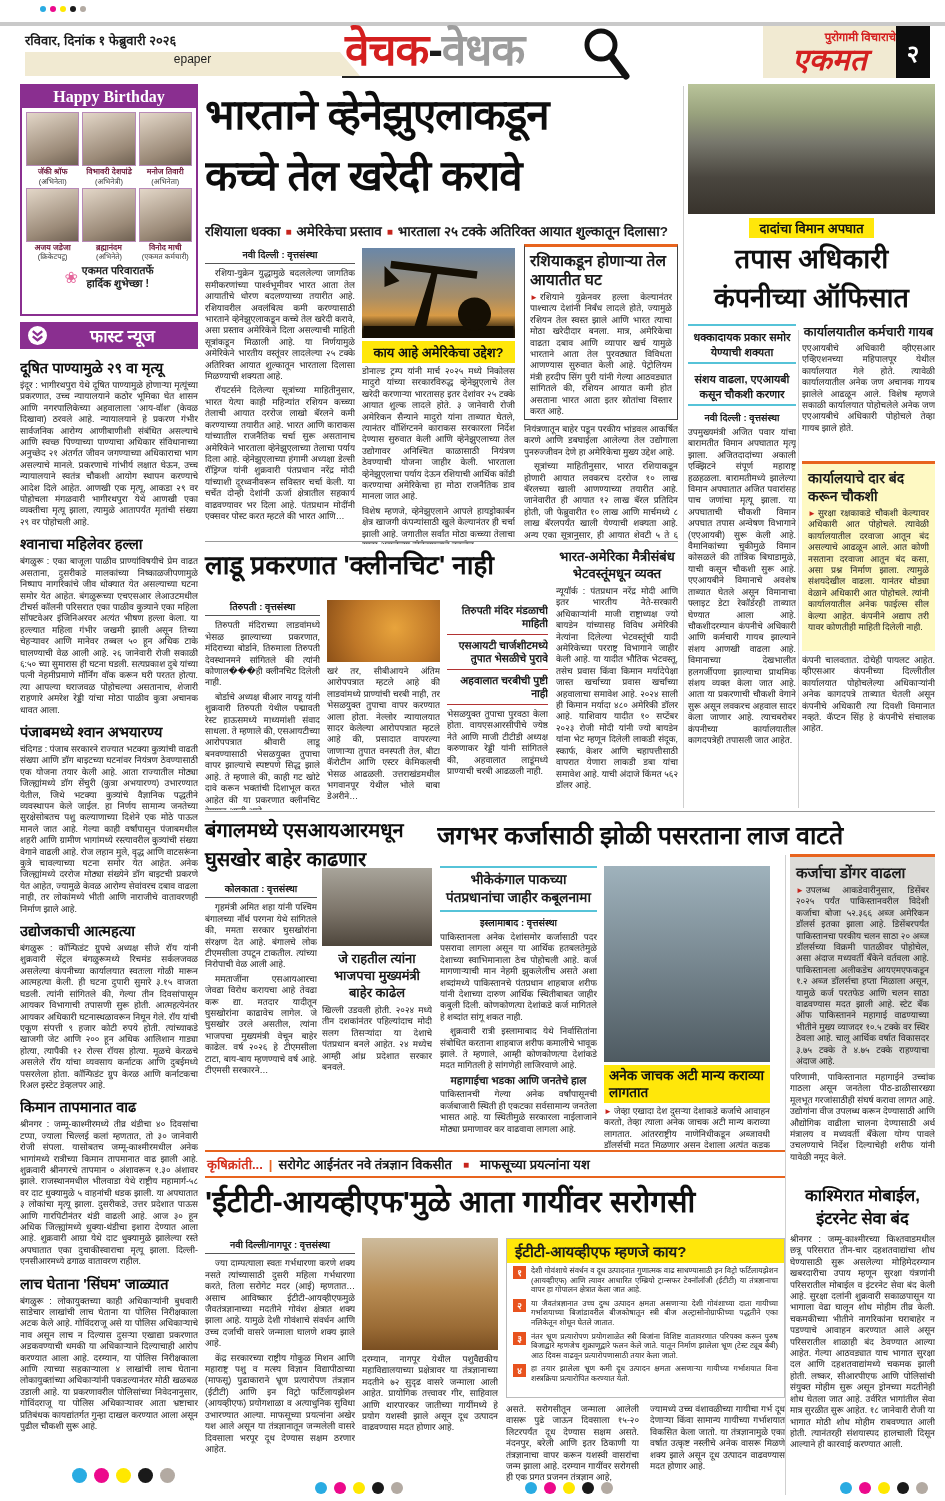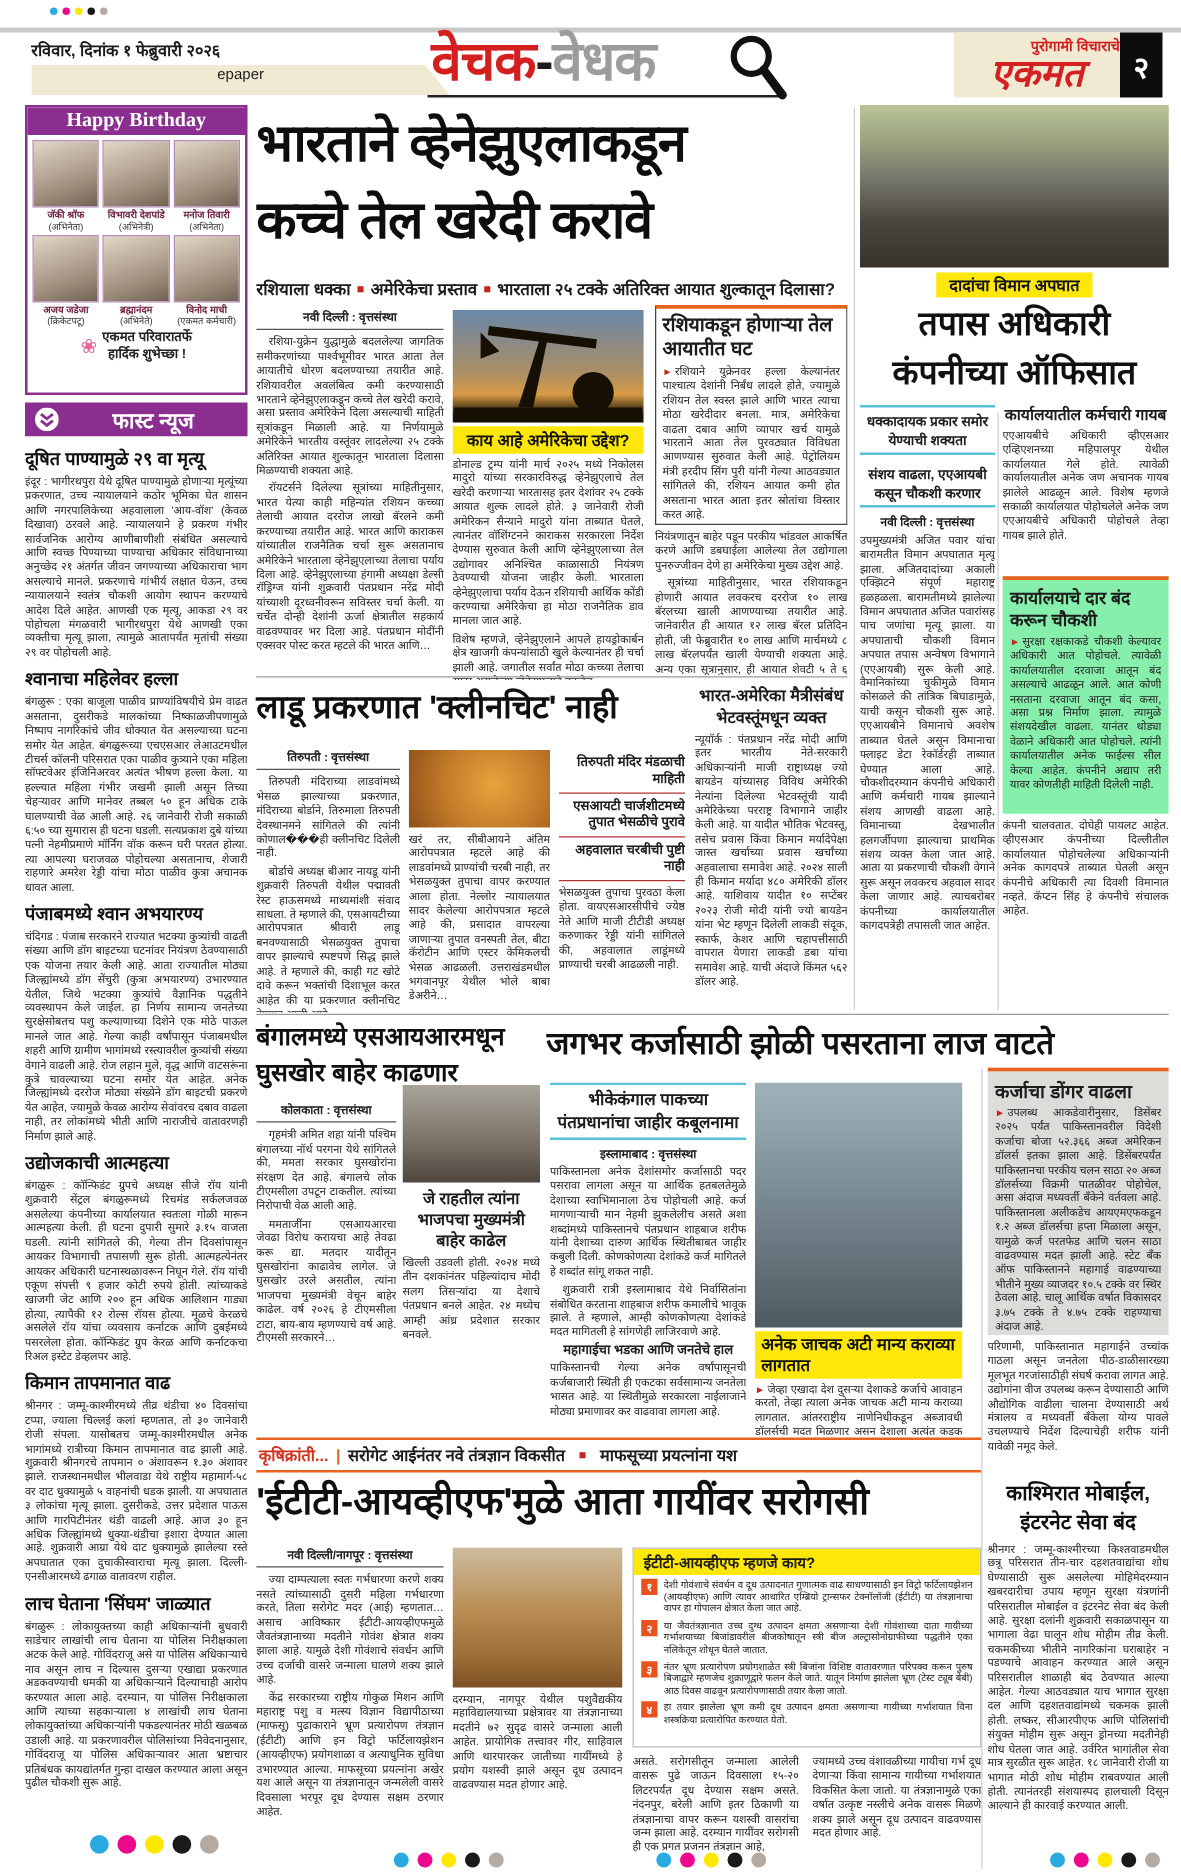--- a/index.html
+++ b/index.html
@@ -11,21 +11,21 @@
   body{font-family:"Liberation Sans","DejaVu Sans",sans-serif;color:var(--ink);}
   #page{position:relative;width:945px;height:1501px;background:#fff;overflow:hidden;}
   .abs{position:absolute;}
   .bodytxt{font-size:8.8px;line-height:11.4px;text-align:justify;color:#222;overflow:hidden;}
   .bodytxt p{margin-bottom:3px;text-indent:10px;}
   .bodytxt p.noind{text-indent:0;}
   .dateline{font-weight:bold;font-size:9.5px;text-align:center;padding:1px 0 3px;}
   .dlrule{border-bottom:1px solid #555;margin-bottom:4px;}
   .tealbox{border-top:2px solid var(--teal);border-bottom:2px solid var(--teal);padding:3px 1px;font-weight:bold;text-align:center;}
   .ybar{background:var(--yellow);font-weight:bold;color:#111;}
-  .graybox{background:#86efac;border-top:3px solid var(--orange);padding:5px 6px;overflow:hidden;}
+  .graybox{background:#fef9c3;border-top:3px solid var(--orange);padding:5px 6px;overflow:hidden;}
   .vrule{position:absolute;width:1px;background:#cfcfcf;}
   .hrule{position:absolute;height:1px;background:#9a9a9a;}
   .ph{position:relative;overflow:hidden;}
   .bullet{color:#c6241c;font-size:8px;margin-right:2px;}
   .sq{color:#c6241c;font-size:10px;margin:0 5px;}
   
   .topgray{position:absolute;left:0;top:22px;width:945px;height:4px;background:#c9c9c9;}
   .hdr-date{font-weight:bold;font-size:13px;}
   .epaper-strip{background:var(--cream);display:flex;align-items:center;gap:5px;padding:0 10px;clip-path:polygon(0 0,94% 0,100% 100%,0 100%);font-size:12px;flex-direction:column;}
   .epaper-dot{width:11px;height:11px;border-radius:50%;background:var(--red);display:inline-block;}
@@ -52,21 +52,21 @@
   .fast-h .t{font-weight:bold;font-size:17px;flex:1;text-align:center;}
   .fitem h3{font-size:14.5px;line-height:18px;margin:7px 0 3px;color:#111;}
   
   .lead-h{font-weight:800;color:#0d0d0d;font-size:42px;line-height:61px;letter-spacing:-1px;white-space:nowrap;}
   .lead-sub{font-weight:bold;font-size:13.5px;display:flex;align-items:center;white-space:nowrap;overflow:hidden;}
   .h-sec{font-weight:800;color:#101010;}
   .sidelist{text-align:right;font-weight:bold;font-size:10.5px;line-height:13px;}
   .sidelist .it{padding:4px 0;}
   .sidelist .rl{height:1px;background:#b23333;}
   .qa{border:1px solid #bbb;}
-  .qa-h{background:var(--yellow);font-weight:bold;font-size:12px;padding:2px 8px;}
+  .qa-h{background:var(--yellow);font-weight:bold;font-size:15px;padding:2px 8px;}
   .qa-it{display:flex;gap:5px;padding:3px 6px 1px;}
   .qa-n{flex:0 0 13px;height:13px;background:#e8521e;color:#fff;font-size:9px;font-weight:bold;display:flex;align-items:center;justify-content:center;}
   .qa-t{font-size:7.7px;line-height:9.6px;text-align:justify;}
   .agri{display:flex;align-items:center;gap:6px;border-top:2px solid var(--orange);border-bottom:2px solid var(--orange);padding:3px 2px;font-weight:bold;font-size:13px;white-space:nowrap;overflow:hidden;}
   .agri .lbl{color:#d4331f;}
   .dotrow{display:flex;gap:7px;}
   .dot{width:15px;height:15px;border-radius:50%;display:inline-block;}
   .dot.sm{width:12px;height:12px;}
   .dot.xs{width:6px;height:6px;}
   .capbold{font-weight:bold;text-align:center;}

